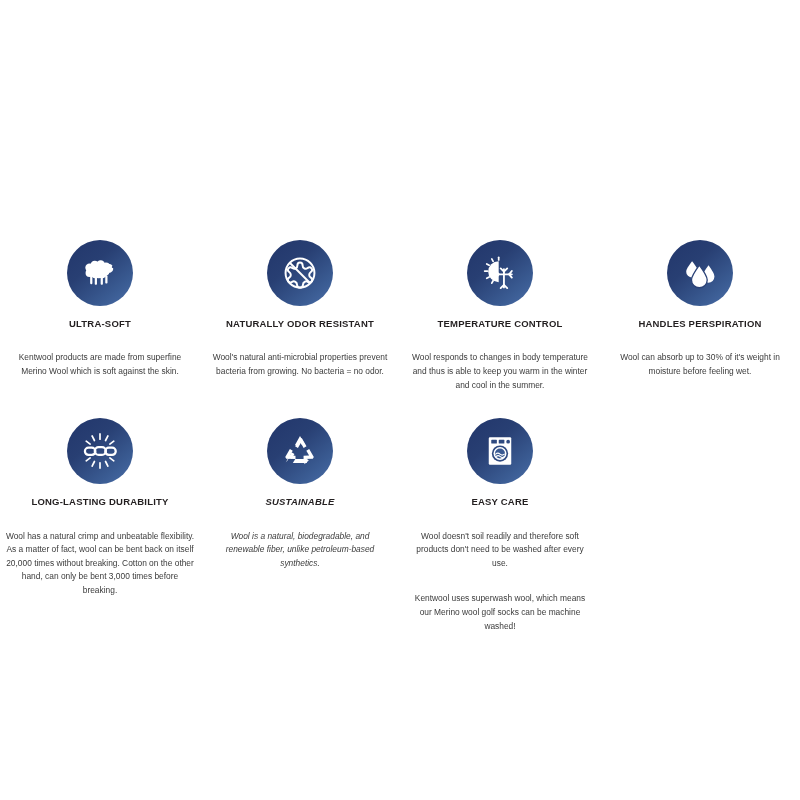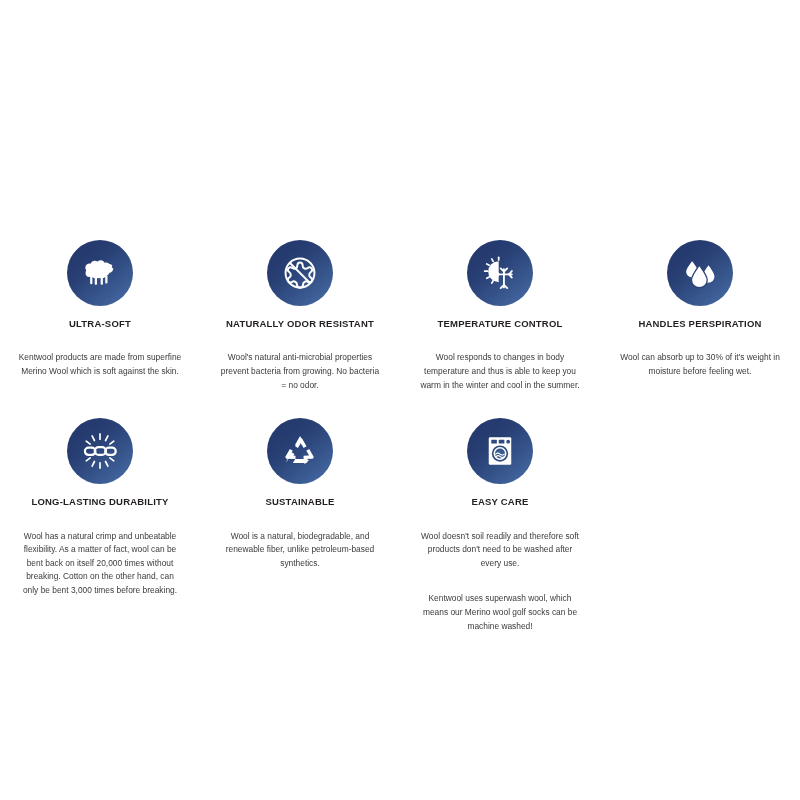--- a/index.html
+++ b/index.html
@@ -25,21 +25,21 @@
     position: absolute;
     left: 0;
     top: 240px;
     width: 800px;
     display: flex;
     flex-wrap: wrap;
   }
   .feature-cell {
     width: 200px;
     box-sizing: border-box;
-    padding: 0 18px;
+    padding: 0 0;
     display: flex;
     flex-direction: column;
     align-items: center;
   }
   .icon-badge {
     width: 66px;
     height: 66px;
     border-radius: 50%;
     background: linear-gradient(140deg, #22366b 0%, #283f73 38%, #3a5b92 75%, #4a6ea8 100%);
     display: flex;
@@ -190,21 +190,21 @@
             <rect x="9" y="27" width="16" height="11" rx="5.5"></rect>
             <rect x="24" y="26" width="17" height="12" rx="6"></rect>
             <rect x="40" y="27" width="16" height="11" rx="5.5"></rect>
           </g>
         </svg>
       </div>
       <div class="feature-title">LONG-LASTING DURABILITY</div>
       <div class="feature-body">Wool has a natural crimp and unbeatable flexibility. As a matter of fact, wool can be bent back on itself 20,000 times without breaking. Cotton on the other hand, can only be bent 3,000 times before breaking.</div>
     </div>
 
-    <div class="feature-cell row-two" style="margin-top:26px;">
+    <div class="feature-cell row-two" style="margin-top:26px;font-style:italic;">
       <div class="icon-badge">
         <svg width="40" height="40" viewBox="0 0 64 64" aria-hidden="true">
           <g fill="#ffffff">
             <path d="M32 8 l8.5 14.5 l-5.5 0 l0 -0.2 l-3 -5.2 l-3 5.4 l-5 0 z"></path>
             <path d="M31.6 11.5 l-7.5 13 l4.6 2.7 l4.6 -7.9 l4.5 7.8 l4.6 -2.7 l-7.4 -12.9 z"></path>
             <path d="M12 47 l4 -7 l2.6 4.6 l4.5 -7.8 l-4.6 -2.7 l-9.2 16 z"></path>
             <path d="M10 44.5 l14.8 0.2 l0 -5.3 l-8.9 -0.1 l4.5 -7.8 l-4.6 -2.7 l-7.4 12.9 z"></path>
             <path d="M52.5 44.5 l-14.8 0.2 l0 -5.3 l8.9 -0.1 l-4.5 -7.8 l4.6 -2.7 l7.4 12.9 z"></path>
             <path d="M24.5 44.8 l9 0 l0 6.4 l-13 -0.1 z"></path>
             <path d="M43 51.2 l-13.5 0 l0 -6.4 l13.5 0 z"></path>

